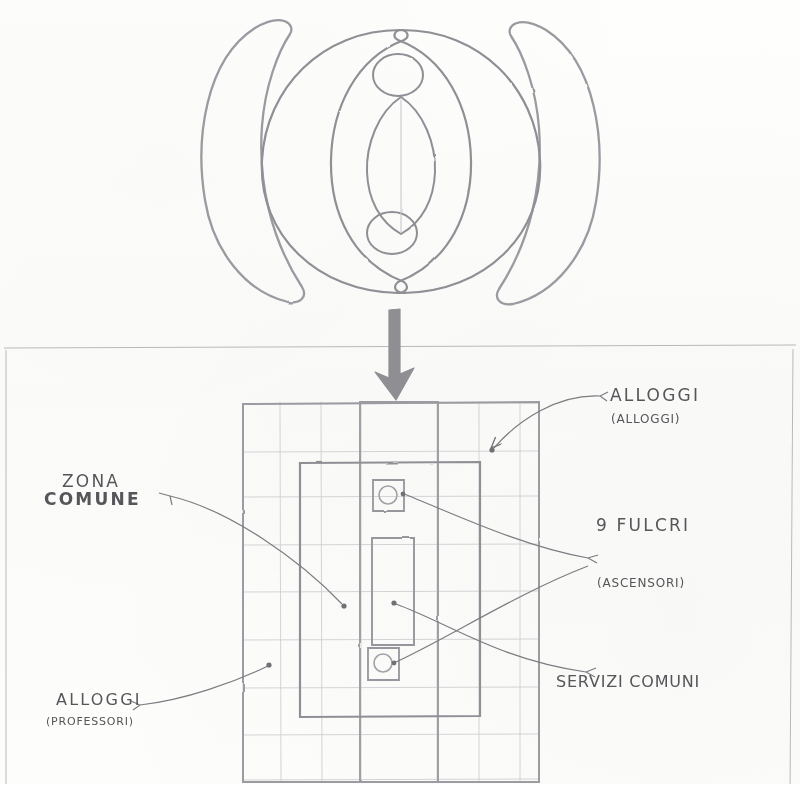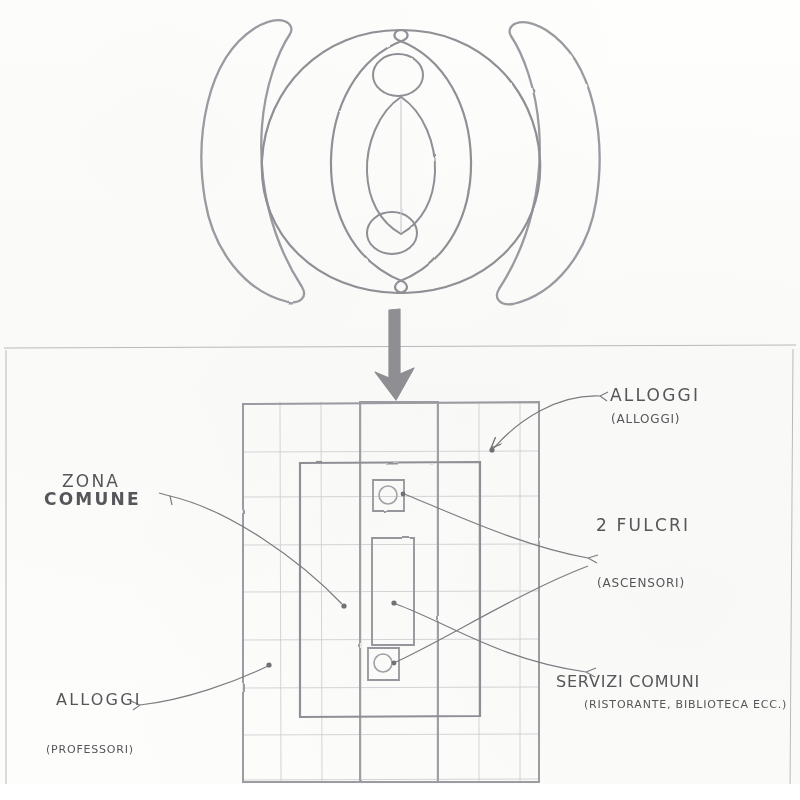--- a/index.html
+++ b/index.html
@@ -185,21 +185,20 @@
       <circle cx="269" cy="665" r="2.6" fill="#6f6f75" stroke="none"></circle>
     </g>
   </svg>
 
   <div class="lbl lbl-main hand" style="left:610px; top:385px;">ALLOGGI</div>
   <div class="lbl lbl-sub hand" style="left:611px; top:412px;">(ALLOGGI)</div>
 
   <div class="lbl lbl-main hand" style="left:62px; top:455px;margin-top:16px;">ZONA</div>
   <div class="lbl lbl-main hand" style="left:44px; top:489px;font-weight:bold;">COMUNE</div>
 
-  <div class="lbl lbl-main hand" style="left:596px; top:515px;">2 FULCRI</div>
+  <div class="lbl lbl-main hand" style="left:596px; top:515px;">9 FULCRI</div>
   <div class="lbl lbl-sub hand" style="left:597px; top:576px;">(ASCENSORI)</div>
 
   <div class="lbl lbl-sub hand" style="left:556px; top:672px; font-size:16px;">SERVIZI  COMUNI</div>
-  <div class="lbl lbl-sub hand" style="left:584px; top:698px; font-size:11px;">(RISTORANTE, BIBLIOTECA ECC.)</div>
 
   <div class="lbl lbl-main hand" style="left:56px; top:690px; font-size:16px;">ALLOGGI</div>
-  <div class="lbl lbl-sub hand" style="left:46px; top:715px; font-size:11px;margin-top:28px;">(PROFESSORI)</div>
+  <div class="lbl lbl-sub hand" style="left:46px; top:715px; font-size:11px;">(PROFESSORI)</div>
 </div>
 
 </body></html>

